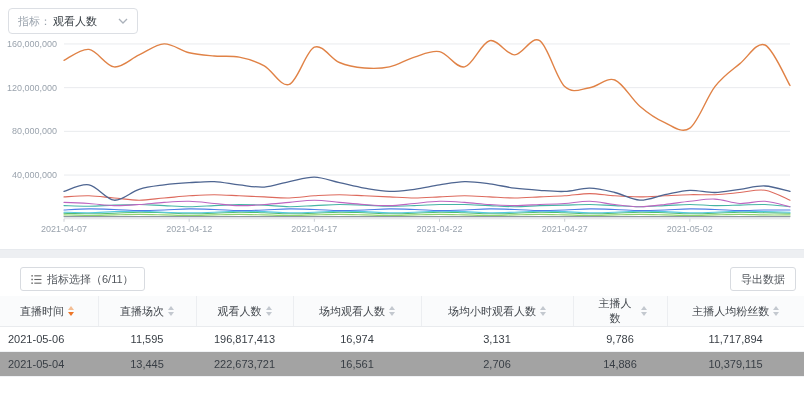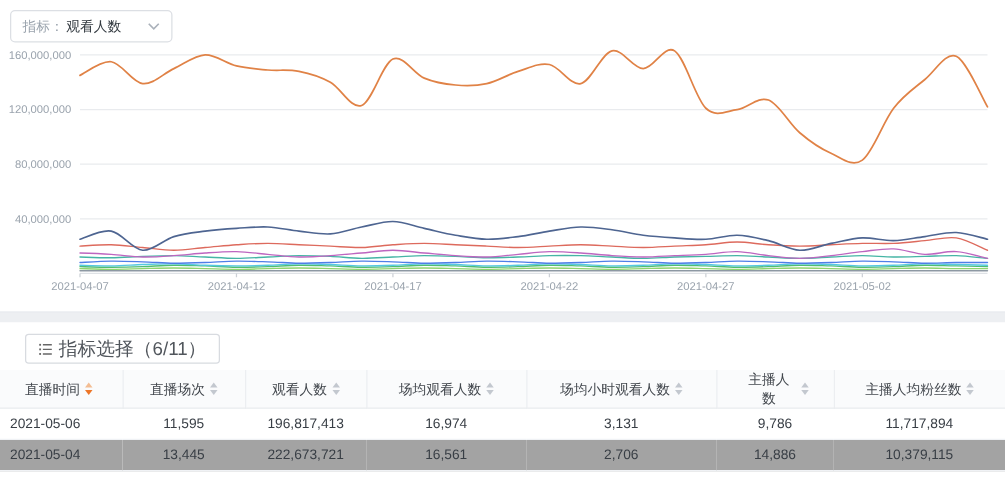--- a/index.html
+++ b/index.html
@@ -20,21 +20,21 @@
   .chart-svg{position:absolute;left:0;top:0;}
   .chart-svg text{font-family:"Liberation Sans",sans-serif;}
   
   .divider-band{width:804px;height:9px;background:#edeff2;border-top:1px solid #e7eaee;box-sizing:border-box;}
   
   .table-card{width:804px;background:#fff;}
   .toolbar{display:flex;justify-content:space-between;align-items:center;padding:9px 8px 5px 20px;}
   .btn{
     display:inline-flex;align-items:center;gap:5px;height:24px;box-sizing:border-box;
     border:1px solid #d8dbe0;border-radius:3px;background:#fff;padding:0 10px;
-    font-size:15px;color:#51565c;cursor:pointer;white-space:nowrap;
+    font-size:11px;color:#51565c;cursor:pointer;white-space:nowrap;
   }
   table{width:804px;border-collapse:collapse;table-layout:fixed;font-size:11px;}
   thead th{
     background:#fafbfc;height:29px;box-sizing:border-box;padding:0 20px;
     font-weight:500;color:#42474d;border-bottom:1px solid #e9ebee;
     border-right:1px solid #eceef1;
   }
   thead th:last-child{border-right:none;margin-top:16px;}
   .th-inner{display:flex;align-items:center;}
   .th-inner.left{justify-content:flex-start;}
@@ -114,20 +114,23 @@
             </g>
           <g fill="#666">
               <rect x="0.4" y="1.2" width="1.6" height="1.6"></rect>
               <rect x="0.4" y="5.2" width="1.6" height="1.6"></rect>
               <rect x="0.4" y="9.2" width="1.6" height="1.6"></rect>
             </g>
         </svg>
       </span>
       <span>指标选择（6/11）</span>
     </button>
+    <button class="btn">
+      <span>导出数据</span>
+    </button>
   </div>
   <table>
     <colgroup>
         <col style="width: 98px;">
         <col style="width: 98px;">
         <col style="width: 97px;">
         <col style="width: 128px;">
         <col style="width: 152px;">
         <col style="width: 94px;">
         <col style="width: 137px;">

